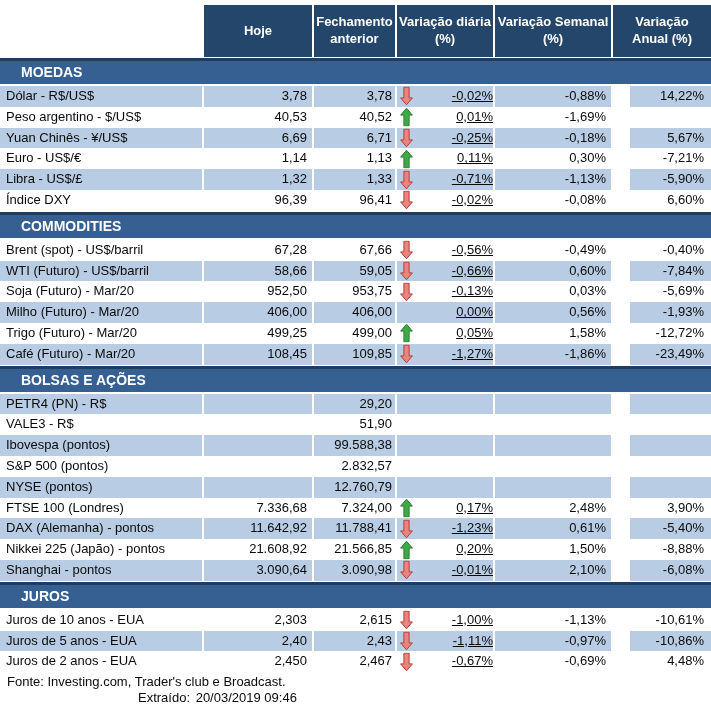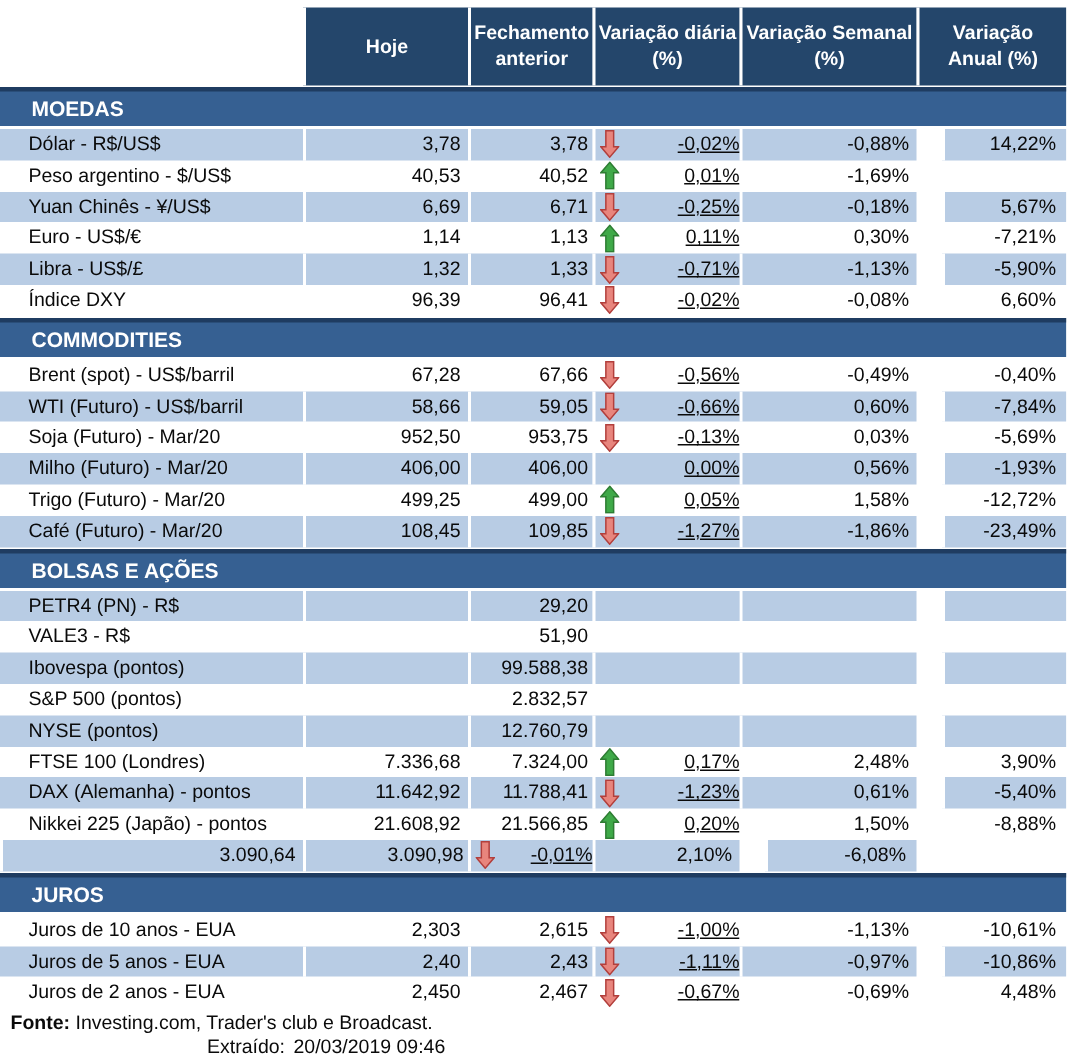--- a/index.html
+++ b/index.html
@@ -26,33 +26,33 @@
     background: var(--band-bg);
     height: 26px; box-sizing: border-box; line-height: 23px;
     color: #ffffff; font-weight: bold; font-size: 14px; padding-left: 21px;
   }
   .row {
     display: grid; grid-template-columns: 202px 110px 83px 98px 118px 100px;
     height: 20.8px; line-height: 20.8px;
   }
   .row.shaded .cell { background: var(--shade); }
   .cell { box-sizing: border-box; border-left: 2px solid #ffffff; overflow: hidden; white-space: nowrap; }
-  .cell.label { border-left: none; padding-left: 19px; }
+  .cell.label { border-left: none; padding-left: 6px; }
   .num { text-align: right; padding-right: 5px; }
   .fech { padding-right: 3px; }
   .anual { padding-right: 7px; margin-left: 17px; }
   .diaria { position: relative; padding-right: 0; text-decoration: underline; }
   .arrow {
     position: absolute; left: 3px; top: 50%; transform: translateY(-50%);
     width: 13px; height: 19px;
   }
   .arrow svg { display: block; }
   .footer { margin-top: 2px; padding-left: 7px; }
   .footer-line { height: 16px; line-height: 16px; }
-  .footer-line .bold { font-weight: bold; }
+  .footer-line .bold { font-weight: normal; }
   .extraido-line { padding-left: 131px; }
   .extraido-line .val { margin-left: 2px; text-align: center; }
 </style>
 </head>
 <body>
 
 <div class="page">
 
   <div class="grid-header">
     <div class="corner"></div>
@@ -376,20 +376,21 @@
                   <path d="M6.5 0.7 L12.4 7.6 L9.1 7.6 L9.1 18.3 L3.9 18.3 L3.9 7.6 L0.6 7.6 Z" fill="#3FA948" stroke="#2E7D33" stroke-width="1"></path>
                 </svg>
               </span>
       <span class="pct">0,20%</span>
     </div>
     <div class="cell num">1,50%</div>
     <div class="cell num anual">-8,88%</div>
   </div>
 
   <div class="row shaded">
+    <div class="cell label">Shanghai - pontos</div>
     <div class="cell num">3.090,64</div>
     <div class="cell num fech">3.090,98</div>
     <div class="cell num diaria">
       <span class="arrow">
                 <svg width="13" height="19" viewBox="0 0 13 19">
                   <path d="M6.5 18.3 L0.6 11.4 L3.9 11.4 L3.9 0.7 L9.1 0.7 L9.1 11.4 L12.4 11.4 Z" fill="#E8857D" stroke="#B23F3C" stroke-width="1"></path>
                 </svg>
               </span>
       <span class="pct">-0,01%</span>
     </div>

